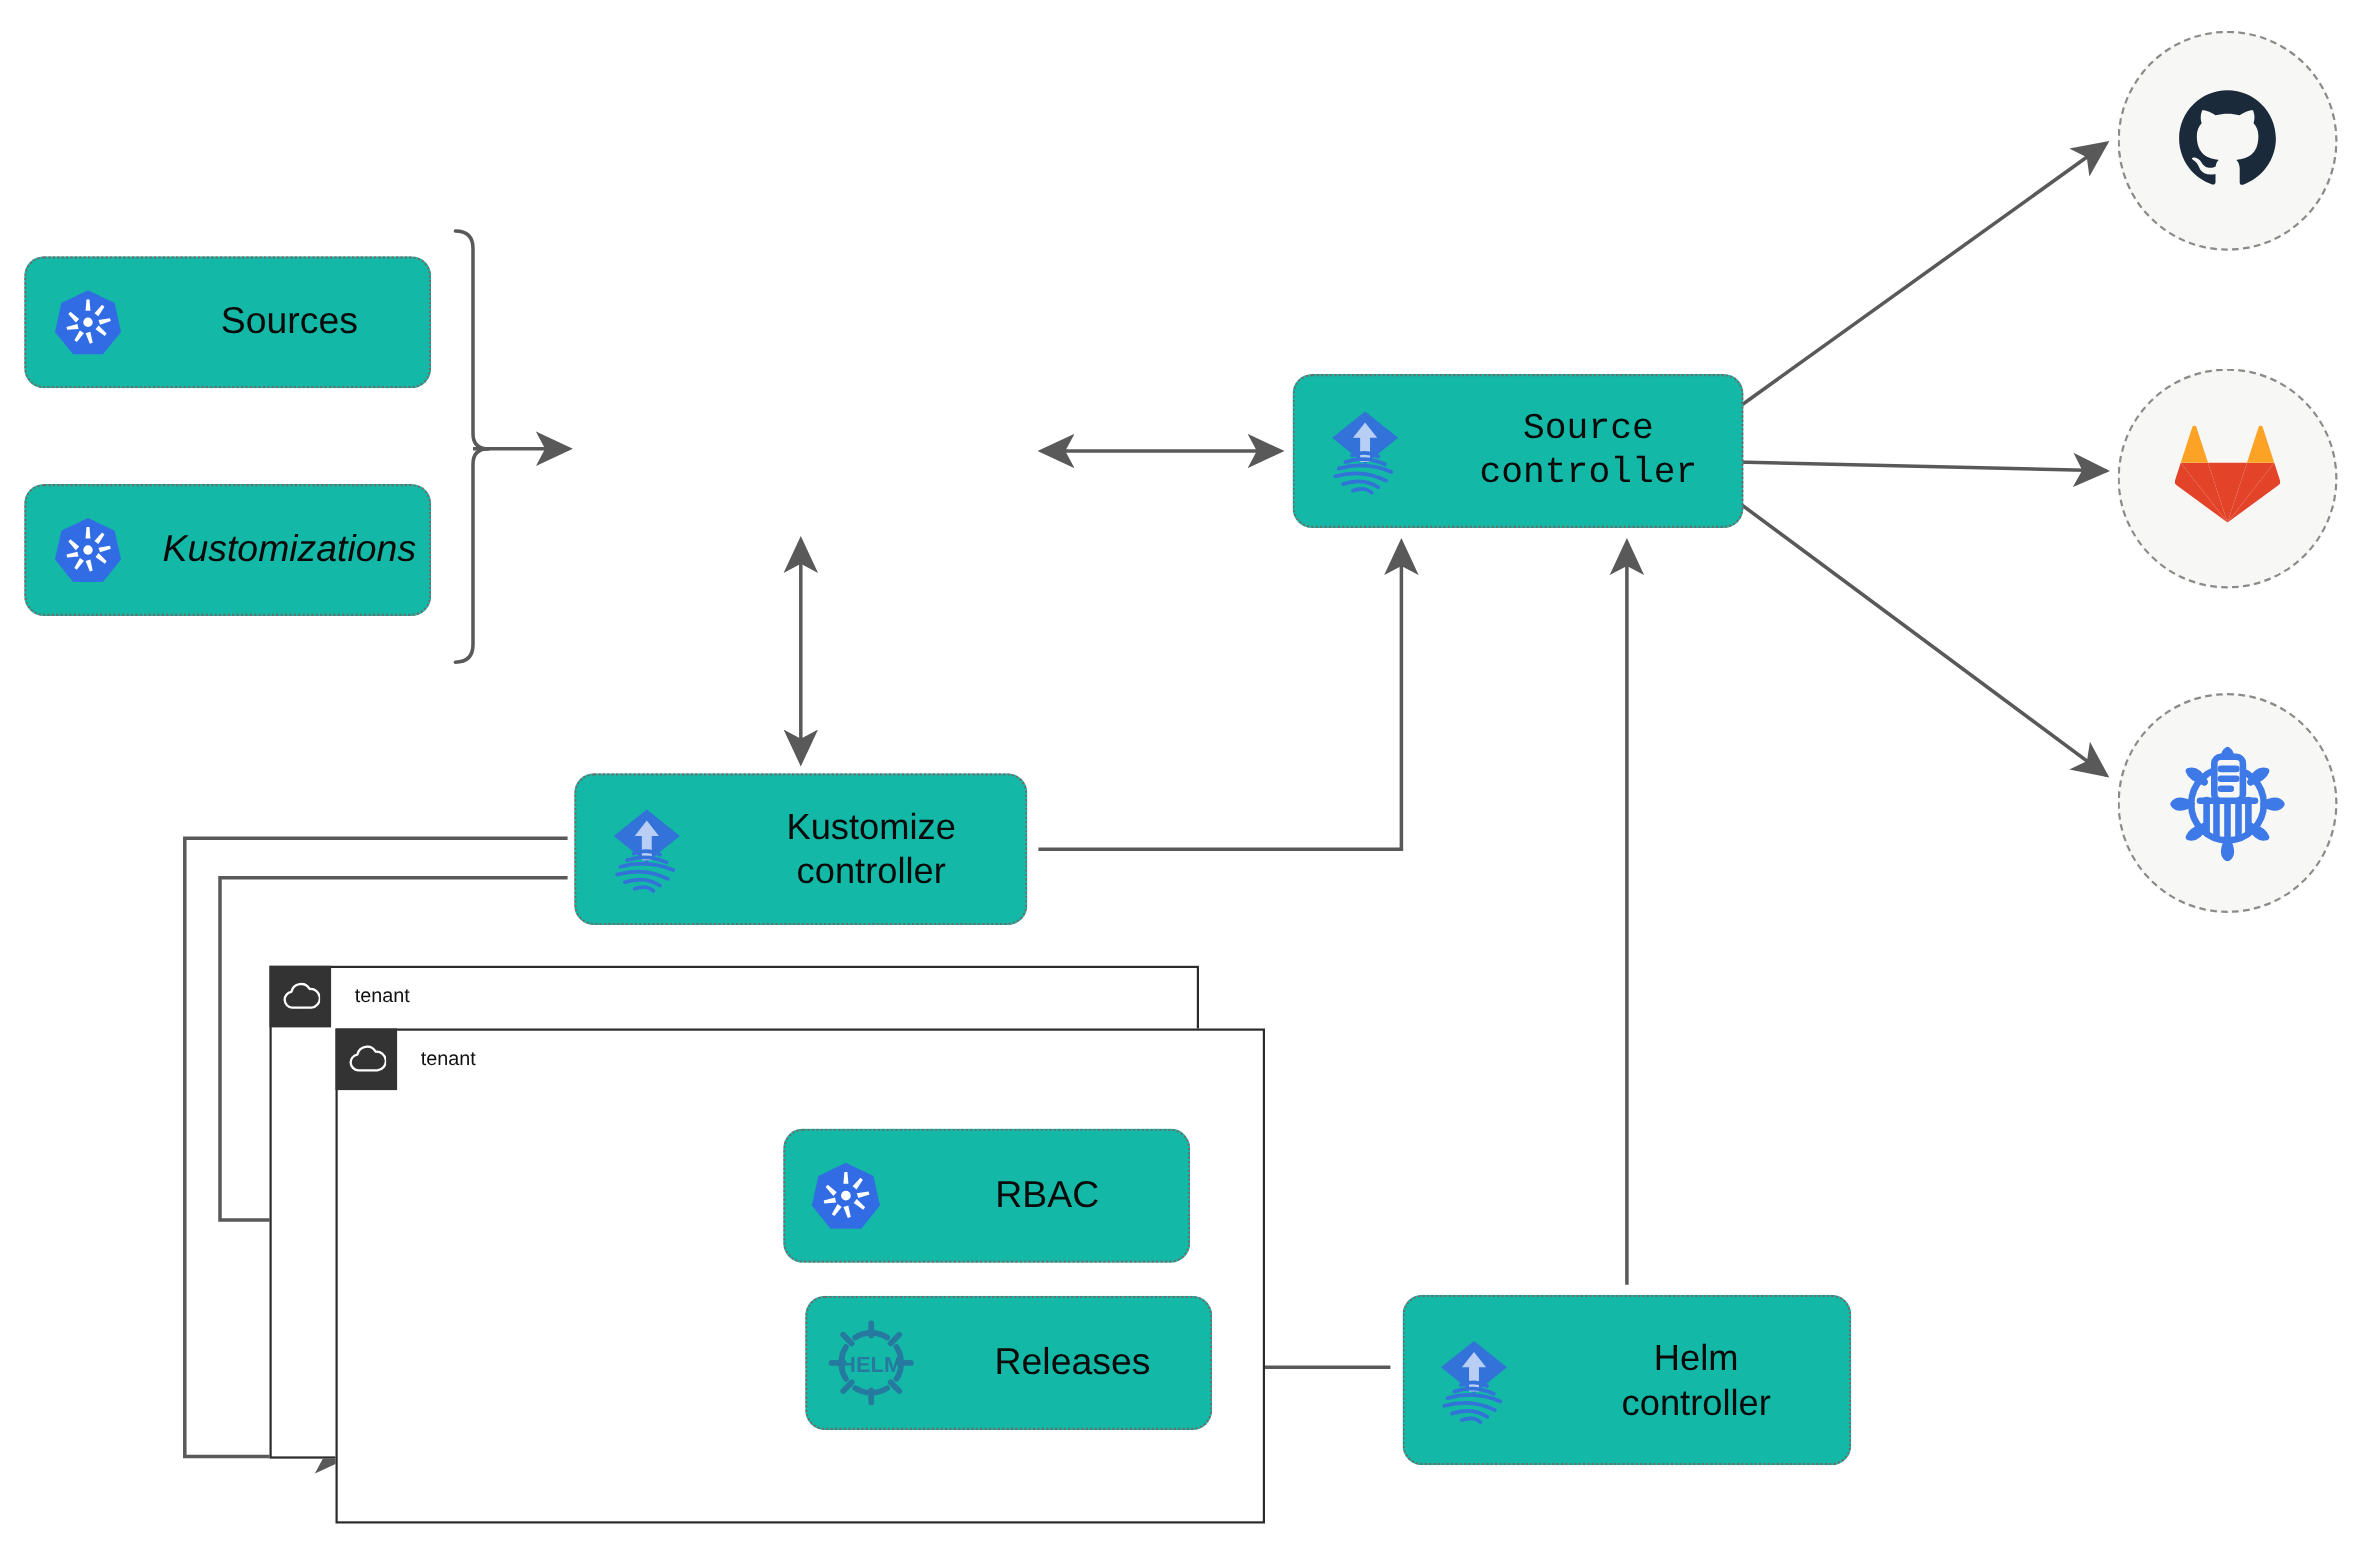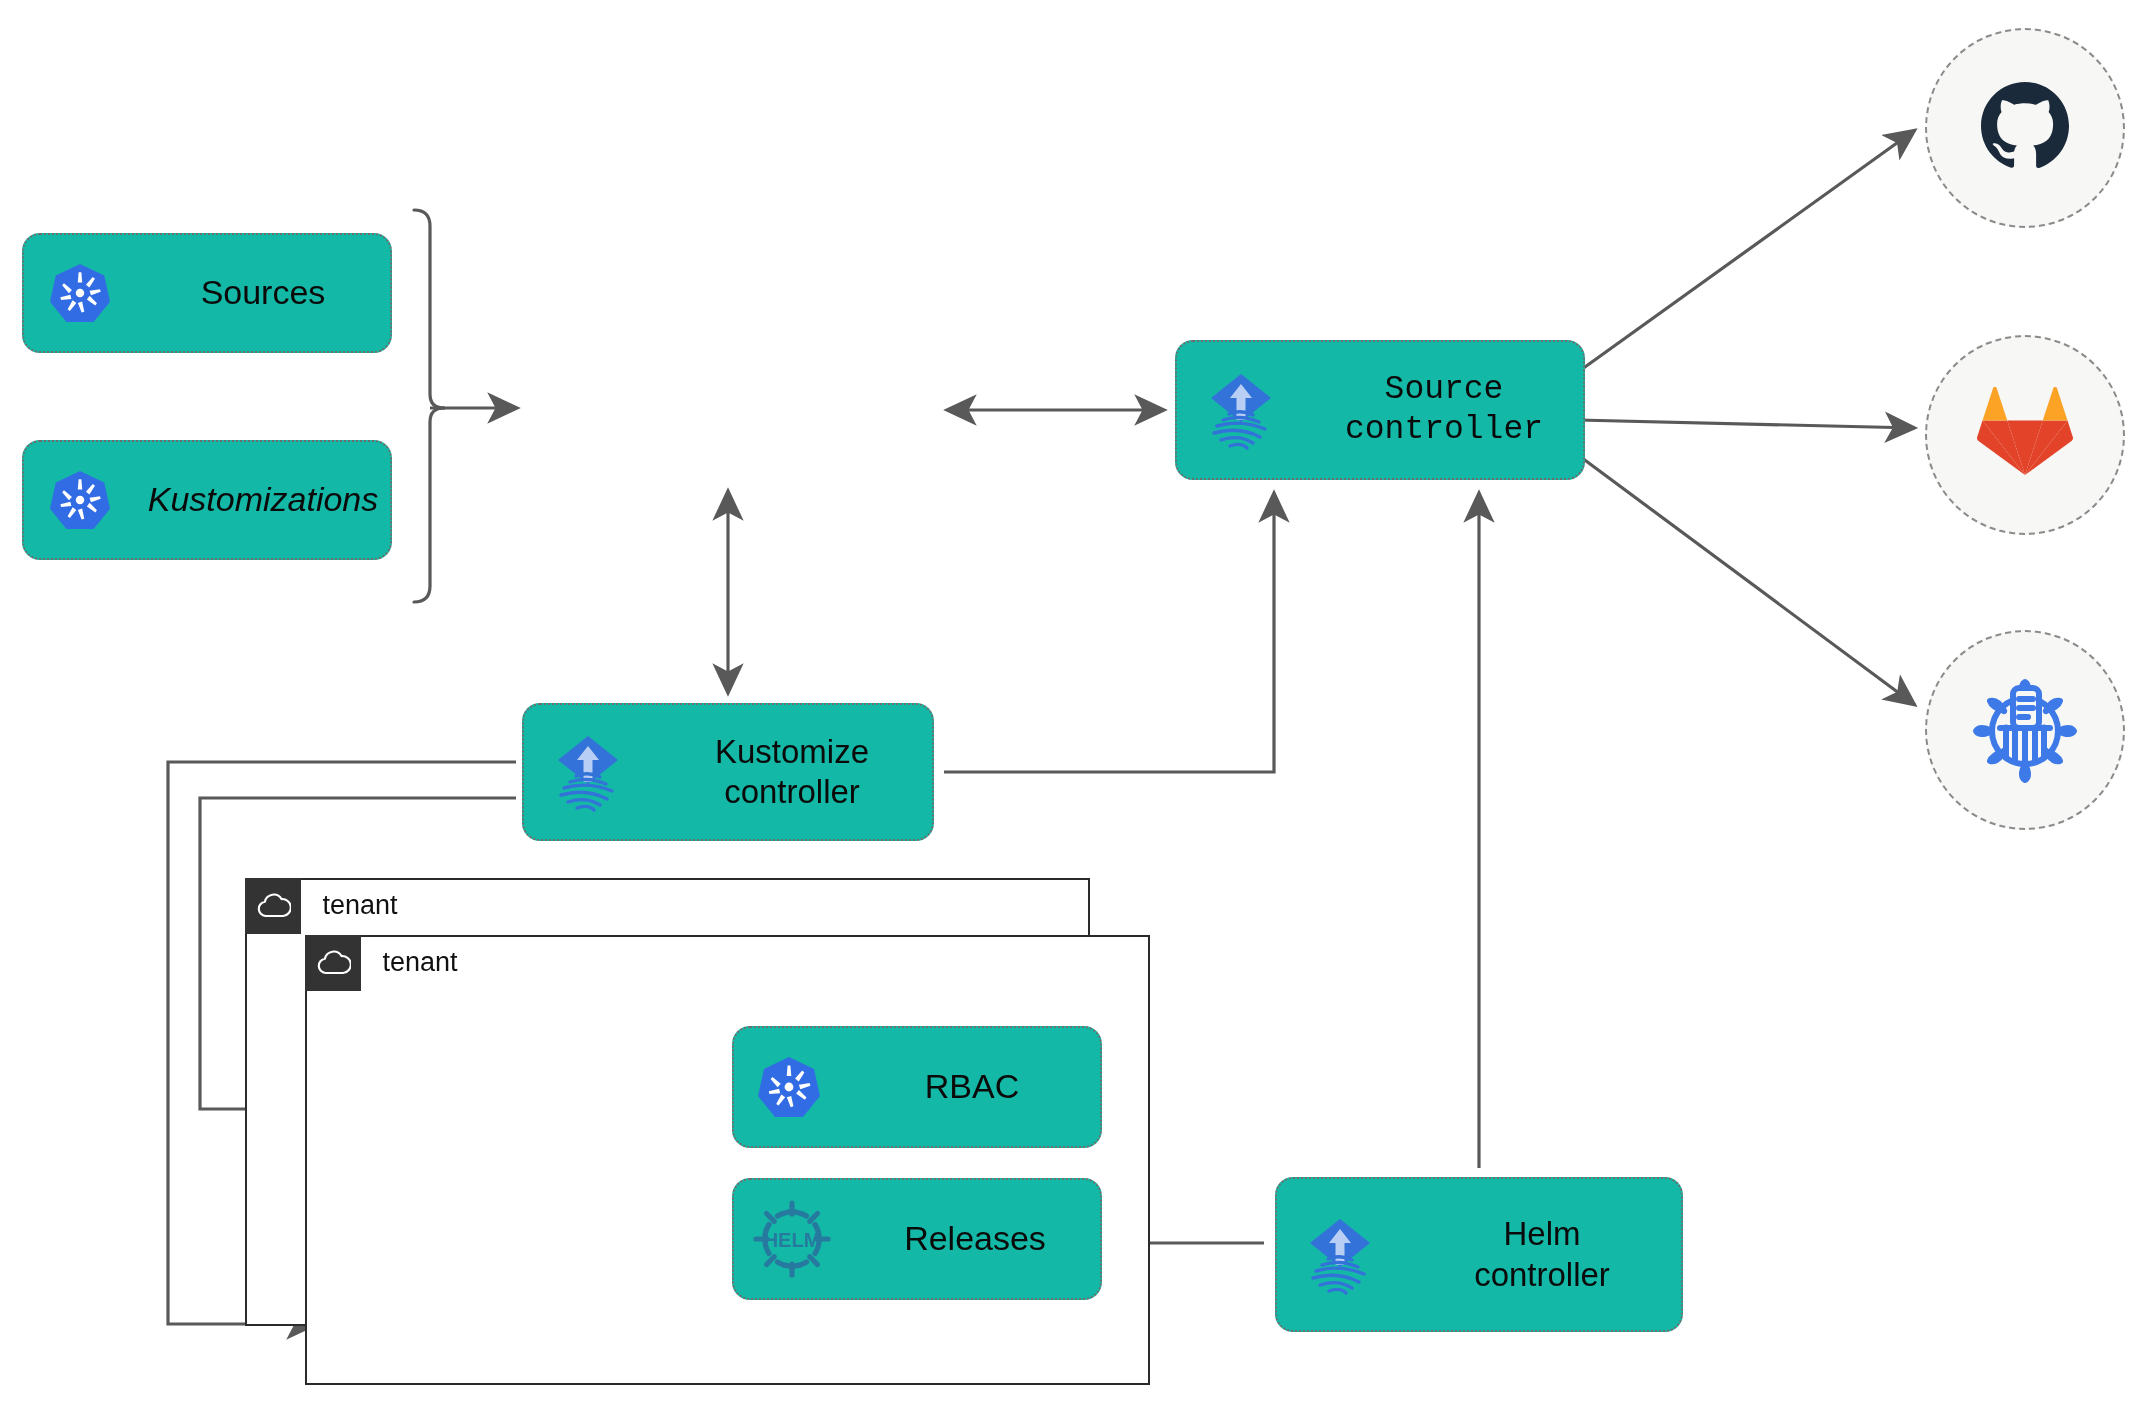--- a/index.html
+++ b/index.html
@@ -15,40 +15,40 @@
   .node .lbl{flex:1 1 auto;text-align:center;line-height:1.22;white-space:pre-line;}
 
   .n-src   {left:22px;  top:233px; width:370px; height:120px;}
   .n-kust  {left:22px;  top:440px; width:370px; height:120px;font-style:italic;}
   .n-kapi  {left:525px; top:340px; width:410px; height:140px;}
   .n-sctl  {left:1175px;top:340px; width:410px; height:140px;font-family:Liberation Mono, monospace;}
   .n-kctl  {left:522px; top:703px; width:412px; height:138px;}
   .n-hctl  {left:1275px;top:1177px;width:408px; height:155px;}
 
   .n-ns    {left:340px; top:1026px;width:370px; height:122px;}
-  .n-rbac  {left:732px; top:1026px;width:370px; height:122px;}
+  .n-rbac  {left:712px; top:1026px;width:370px; height:122px;}
   .n-crd   {left:340px; top:1178px;width:370px; height:122px;}
   .n-rel   {left:732px; top:1178px;width:370px; height:122px;}
 
   .t1{font-size:34px;}
   .t2{font-size:33px;}
 
   
   .circ{position:absolute;width:200px;height:200px;border-radius:50%;
         background:#f7f7f5;border:2.5px dashed #8a8a8a;
         display:flex;align-items:center;justify-content:center;box-sizing:border-box;}
   .c-gh{left:1925px;top:28px;}
   .c-gl{left:1925px;top:335px;}
   .c-hr{left:1925px;top:630px;}
 
   
   .tenant{position:absolute;background:#ffffff;border:2.5px solid #2b2b2b;box-sizing:border-box;}
   .tenant .tab{position:absolute;left:-2.5px;top:-2.5px;height:56px;display:flex;align-items:center;}
   .tenant .tabsq{width:56px;height:56px;background:#333333;display:flex;align-items:center;justify-content:center;}
-  .tenant .tabtxt{font-size:27px;color:#111;padding-left:22px;}
+  .tenant .tabtxt{font-size:18px;color:#111;padding-left:22px;}
   .tn-outer{left:245px;top:878px;width:845px;height:448px;}
   .tn-inner{left:305px;top:935px;width:845px;height:450px;z-index:3;}
 </style>
 </head>
 <body>
 
 <div id="canvas">
 
   <svg class="wires" viewBox="0 0 2144 1407">
     <defs>

